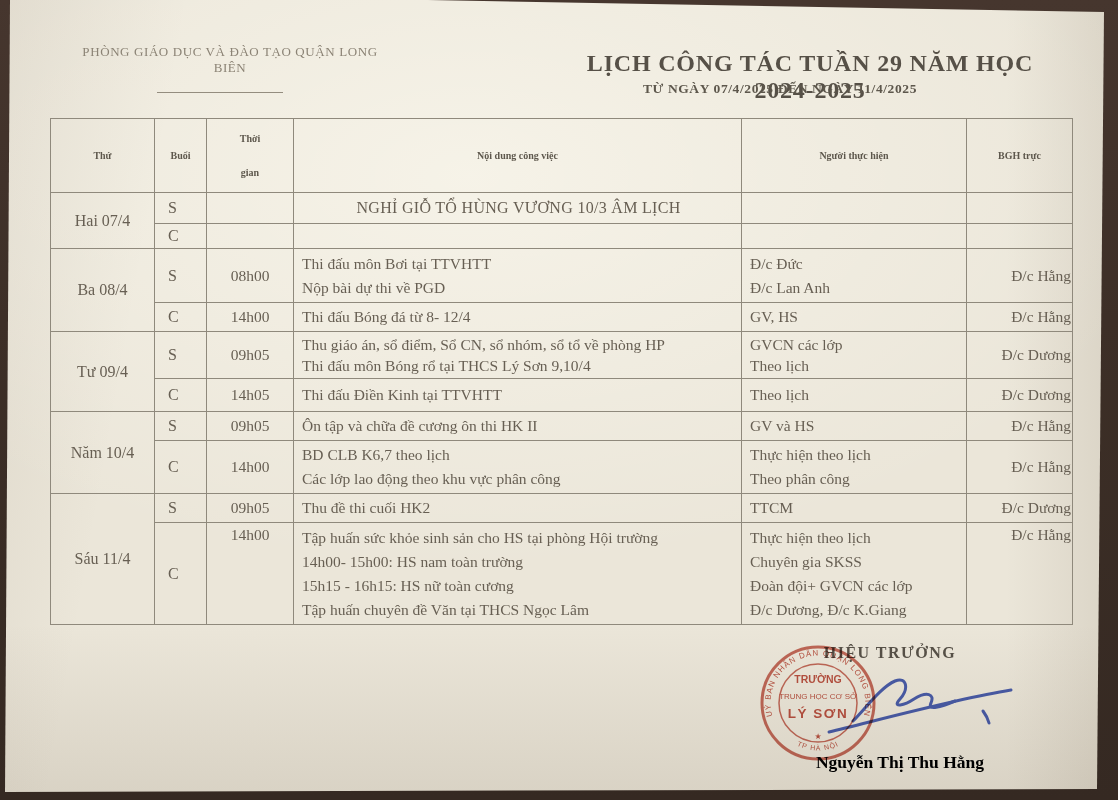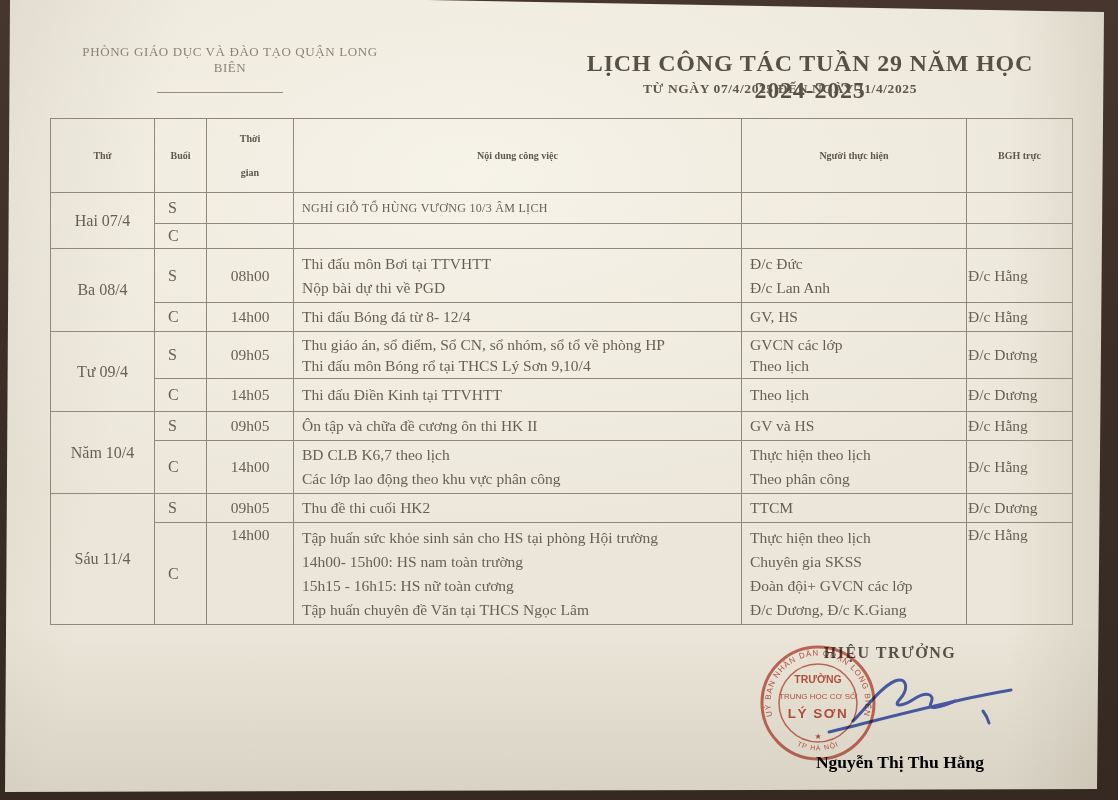--- a/index.html
+++ b/index.html
@@ -37,25 +37,25 @@
   table { border-collapse:collapse; table-layout:fixed; width:1022px; }
   td, th { border:1px solid #8f897c; overflow:hidden; }
   th { font-weight:bold; color:#5d574c; font-size:10px; text-align:center; vertical-align:middle; }
   th.th-time { word-spacing:100vw; line-height:34px; }
   td { color:#675f53; font-size:15.5px; vertical-align:middle; }
   td.day { text-align:center; font-size:16px; }
   td.sess { padding-left:13px; font-size:16px; }
   td.time { text-align:center; }
   td.content { padding:2px 6px 2px 8px; }
   td.staff { padding:2px 4px 2px 8px; }
-  td.bgh { text-align:left; }
+  td.bgh { text-align:right; }
   .line { line-height:24px; white-space:nowrap; }
   .tight .line { line-height:21px; }
   tr.vtop td.time, tr.vtop td.content, tr.vtop td.staff, tr.vtop td.bgh { vertical-align:top; padding-top:3px; }
-  td.upper { font-size:12px; letter-spacing:.3px; }
+  td.upper { font-size:16px; letter-spacing:.3px;text-align:center; }
   
   .signer-title { position:absolute; left:800px; top:644px; width:180px; text-align:center;
                   font-size:16px; font-weight:bold; letter-spacing:1.5px; color:#565047; }
   .signer-name { position:absolute; left:790px; top:752px; width:220px; text-align:center;
                  font-size:17.5px; font-weight:bold; color:#000000; }
   .stamp { position:absolute; left:756px; top:641px; width:124px; height:124px;
            mix-blend-mode:multiply; opacity:.92; }
   .stamp text { font-family:"Liberation Sans", sans-serif; }
   .signature { position:absolute; left:815px; top:655px; width:200px; height:90px;
                mix-blend-mode:multiply; opacity:.9; }

